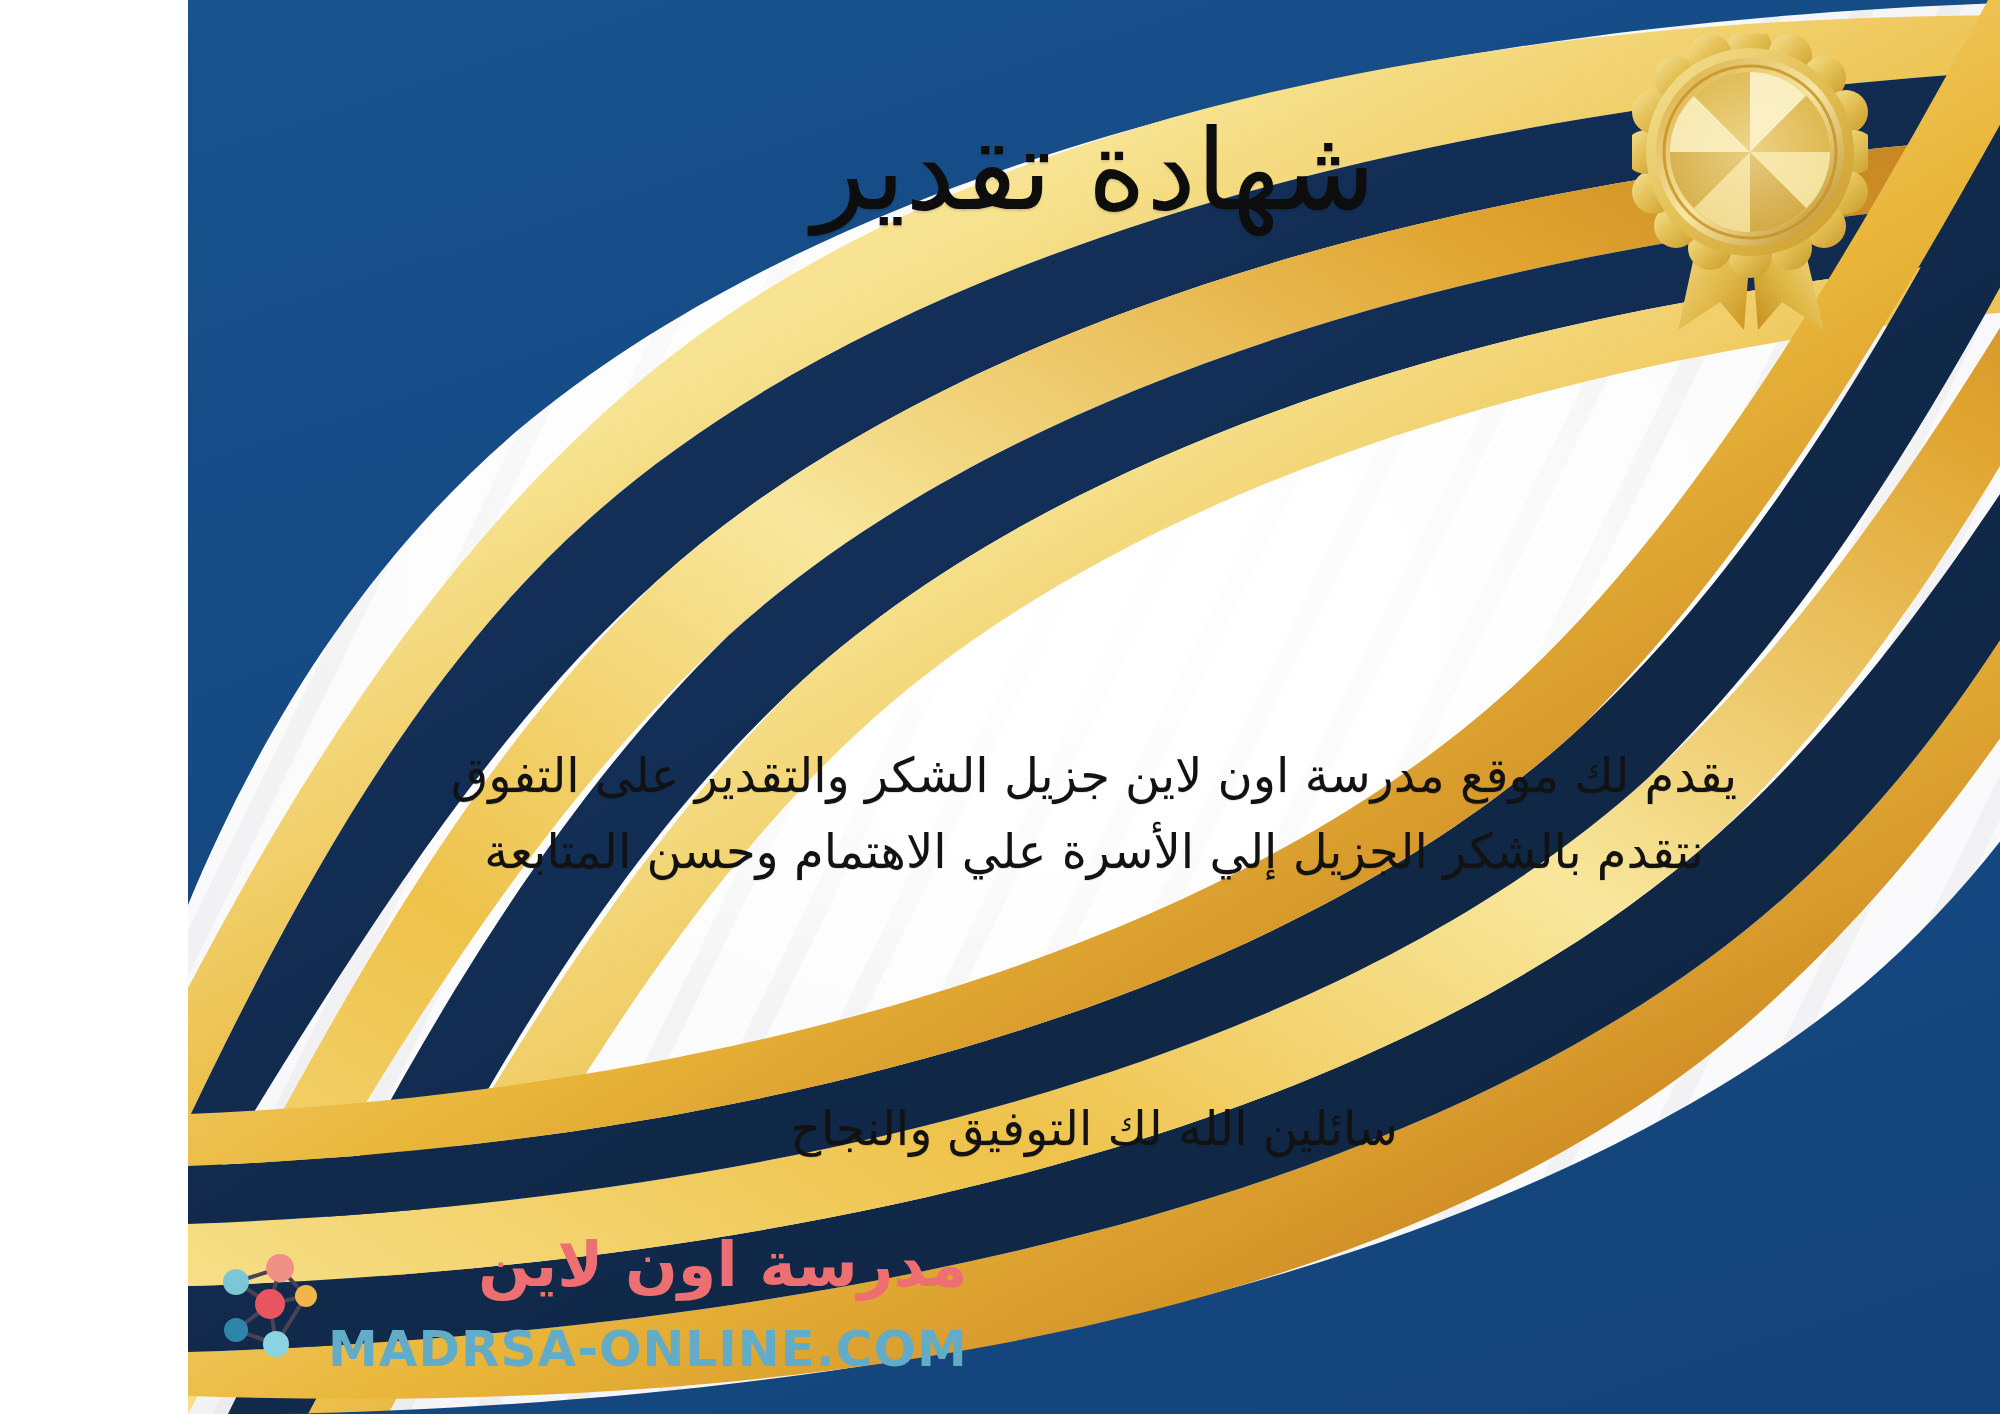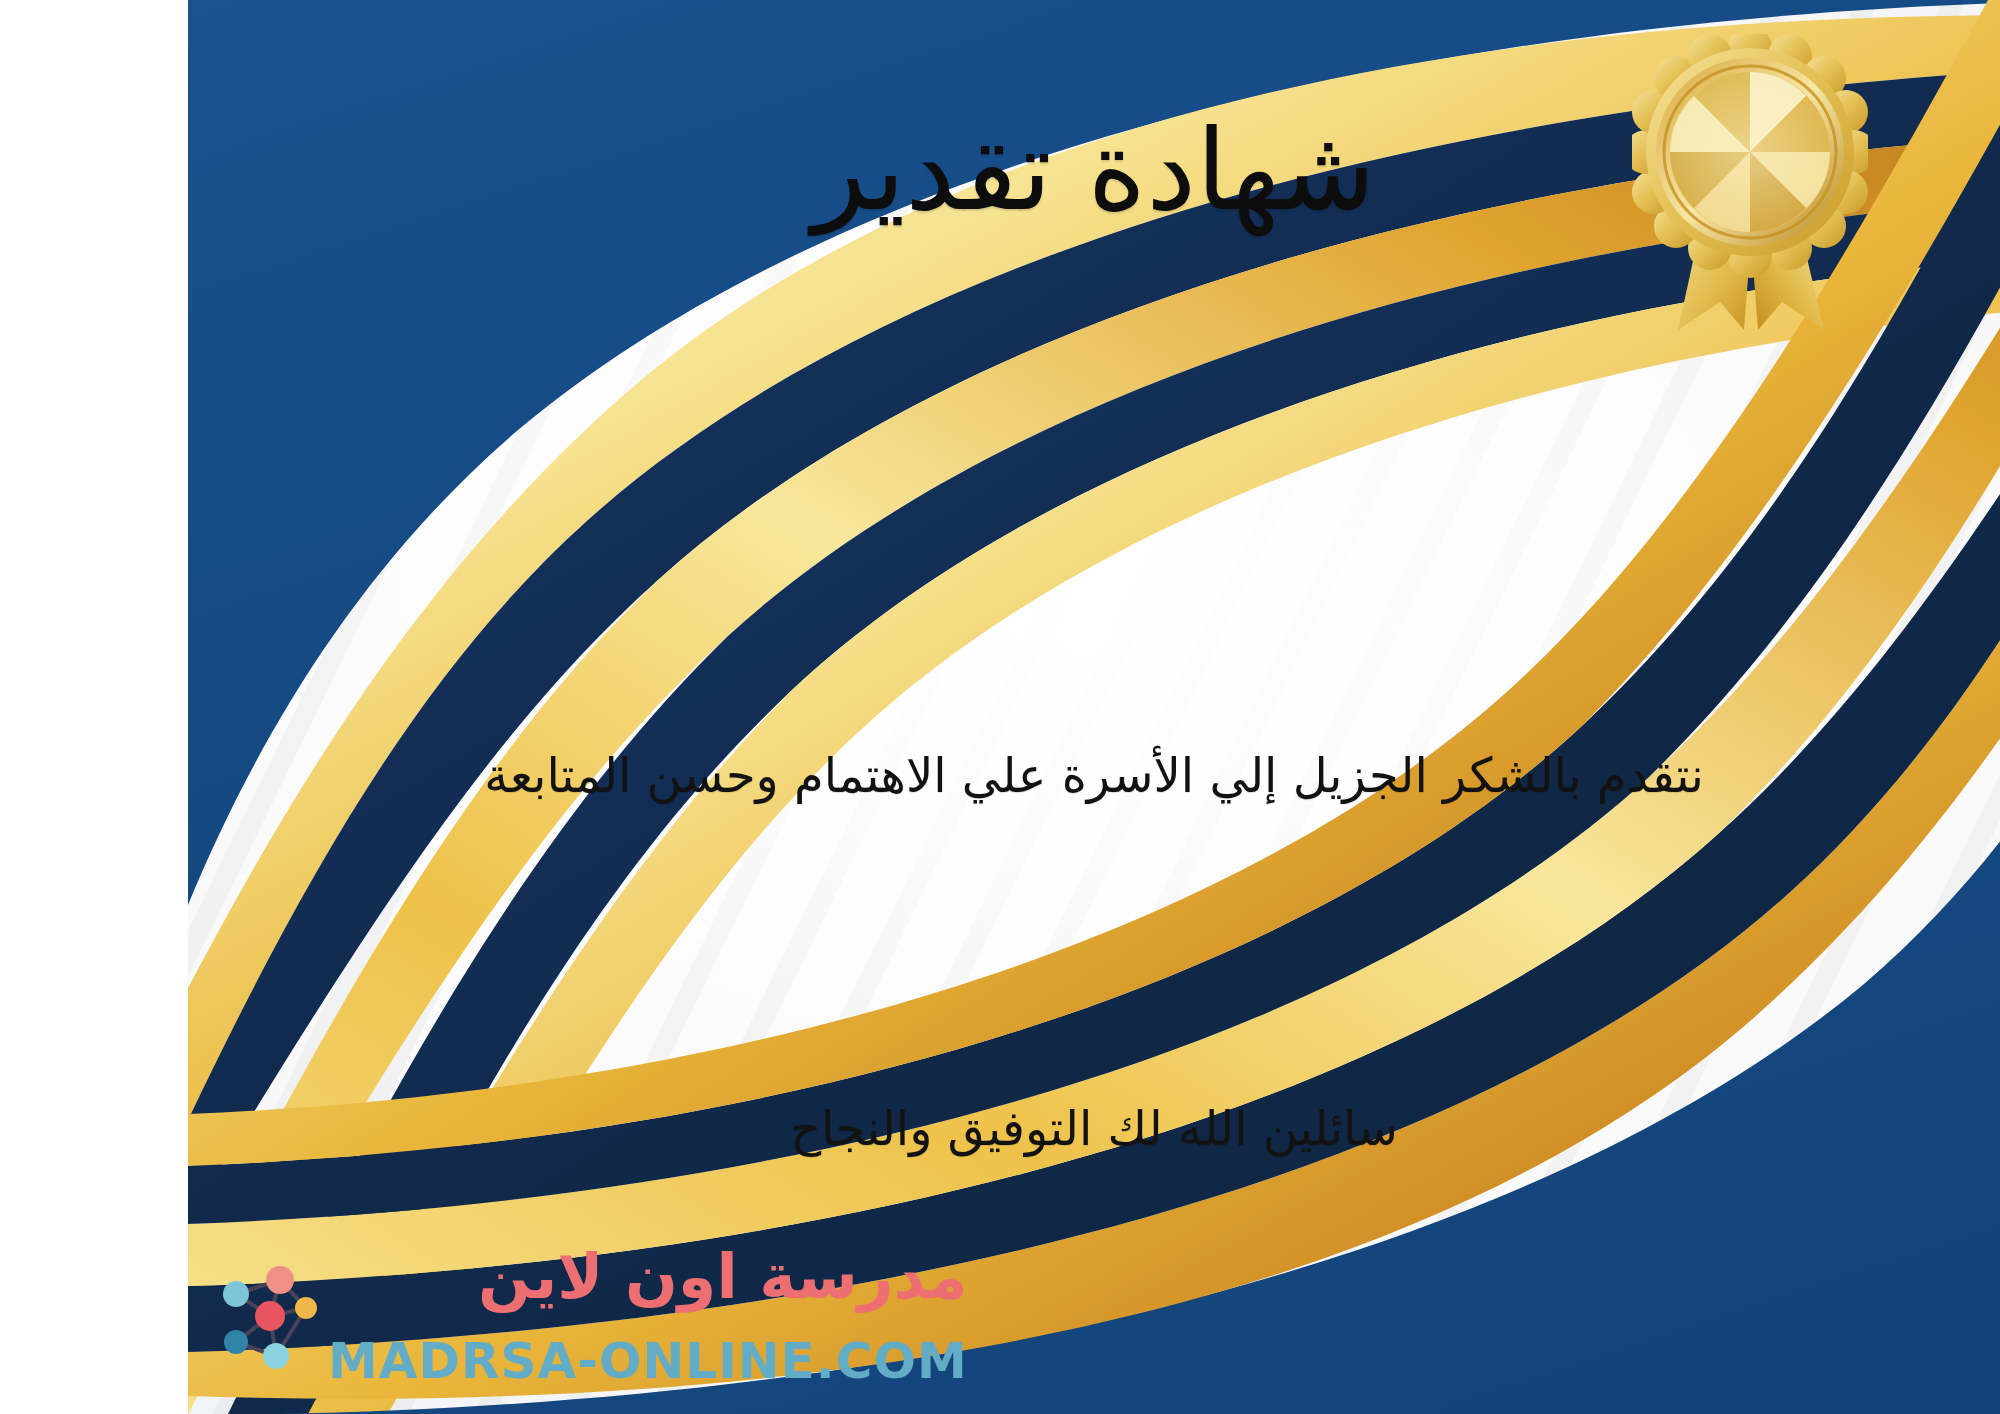--- a/index.html
+++ b/index.html
@@ -92,21 +92,21 @@
     top:1100px;left:0;right:0;
     text-align:center;
     font-size:48px;
     color:#121212;
     text-shadow:0 1px 1px rgba(0,0,0,0.10);
   }
 
   
   .logo{
     position:absolute;
-    left:26px;bottom:28px;
+    left:26px;bottom:40px;
     display:flex;
     flex-direction:row-reverse;
     align-items:center;
     gap:10px;
   }
   .logo-text{
     display:flex;flex-direction:column;align-items:flex-start;
     line-height:1;
   }
   .logo-ar{
@@ -270,20 +270,21 @@
       <circle cx="0" cy="0" r="80" fill="url(#coreShine)" opacity="0.5"></circle>
     </g>
   </svg>
 
   <div class="content">
 
     <div class="cert-title">شهادة تقدير</div>
 
 
     <div class="body-block">
+      <div class="body-line">يقدم لك موقع مدرسة اون لاين جزيل الشكر  والتقدير على التفوق</div>
 
 
       <div class="body-line">نتقدم  بالشكر الجزيل إلي الأسرة علي الاهتمام وحسن المتابعة</div>
     </div>
 
     <div class="closing-line">سائلين الله لك التوفيق  والنجاح</div>
 
     <div class="logo">
       <svg class="logo-mark" viewBox="0 0 104 112">
         <g stroke="#4a4356" stroke-width="4" stroke-linecap="round">

